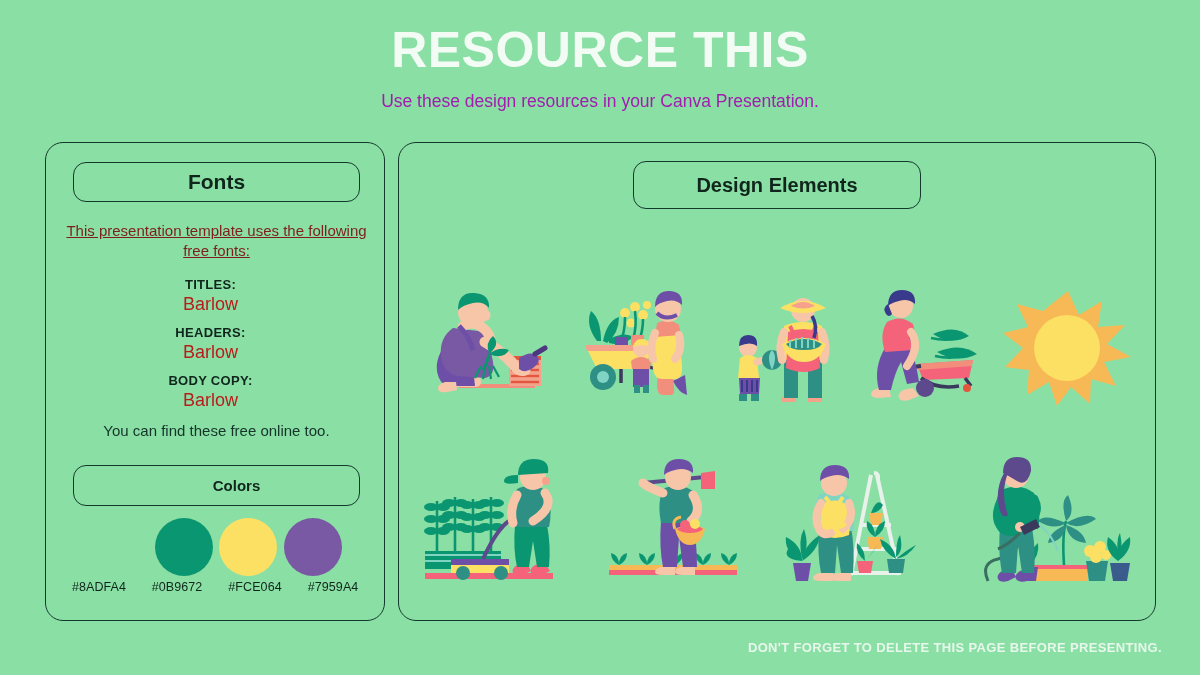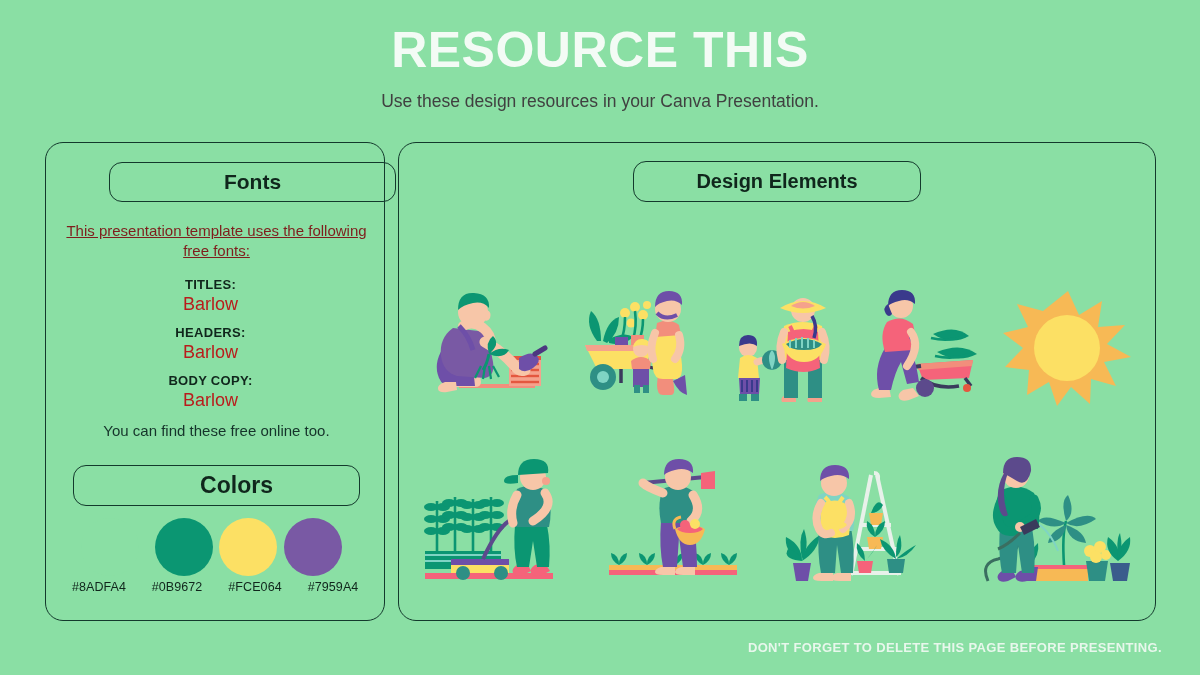--- a/index.html
+++ b/index.html
@@ -30,21 +30,21 @@
     line-height: 1.05;
   }
   .slide-subtitle {
     position: absolute;
     top: 91px;
     left: 0;
     width: 1200px;
     text-align: center;
     font-size: 17.5px;
     font-weight: normal;
-    color: #404040;
+    color: #a21caf;
   }
 
   
   .panel {
     position: absolute;
     border: 1.6px solid #13392c;
     border-radius: 18px;
     box-sizing: border-box;
   }
   .panel-left {
@@ -71,35 +71,34 @@
     justify-content: center;
     font-weight: bold;
     color: #10261c;
   }
   .pill-fonts {
     left: 27px;
     top: 19px;
     width: 287px;
     height: 40px;
     font-size: 21px;
-    margin-left: 36px;
   }
   .pill-colors {
     left: 27px;
     top: 322px;
     width: 287px;
     height: 41px;
-    font-size: 23px;
+    font-size: 15px;
     padding-left: 40px;
   }
   .pill-elements {
     left: 234px;
     top: 18px;
     width: 288px;
-    height: 41px;
+    height: 48px;
     font-size: 20px;
     justify-content: center;
   }
 
   
   .fonts-intro {
     position: absolute;
     left: 18px;
     top: 78px;
     width: 305px;

